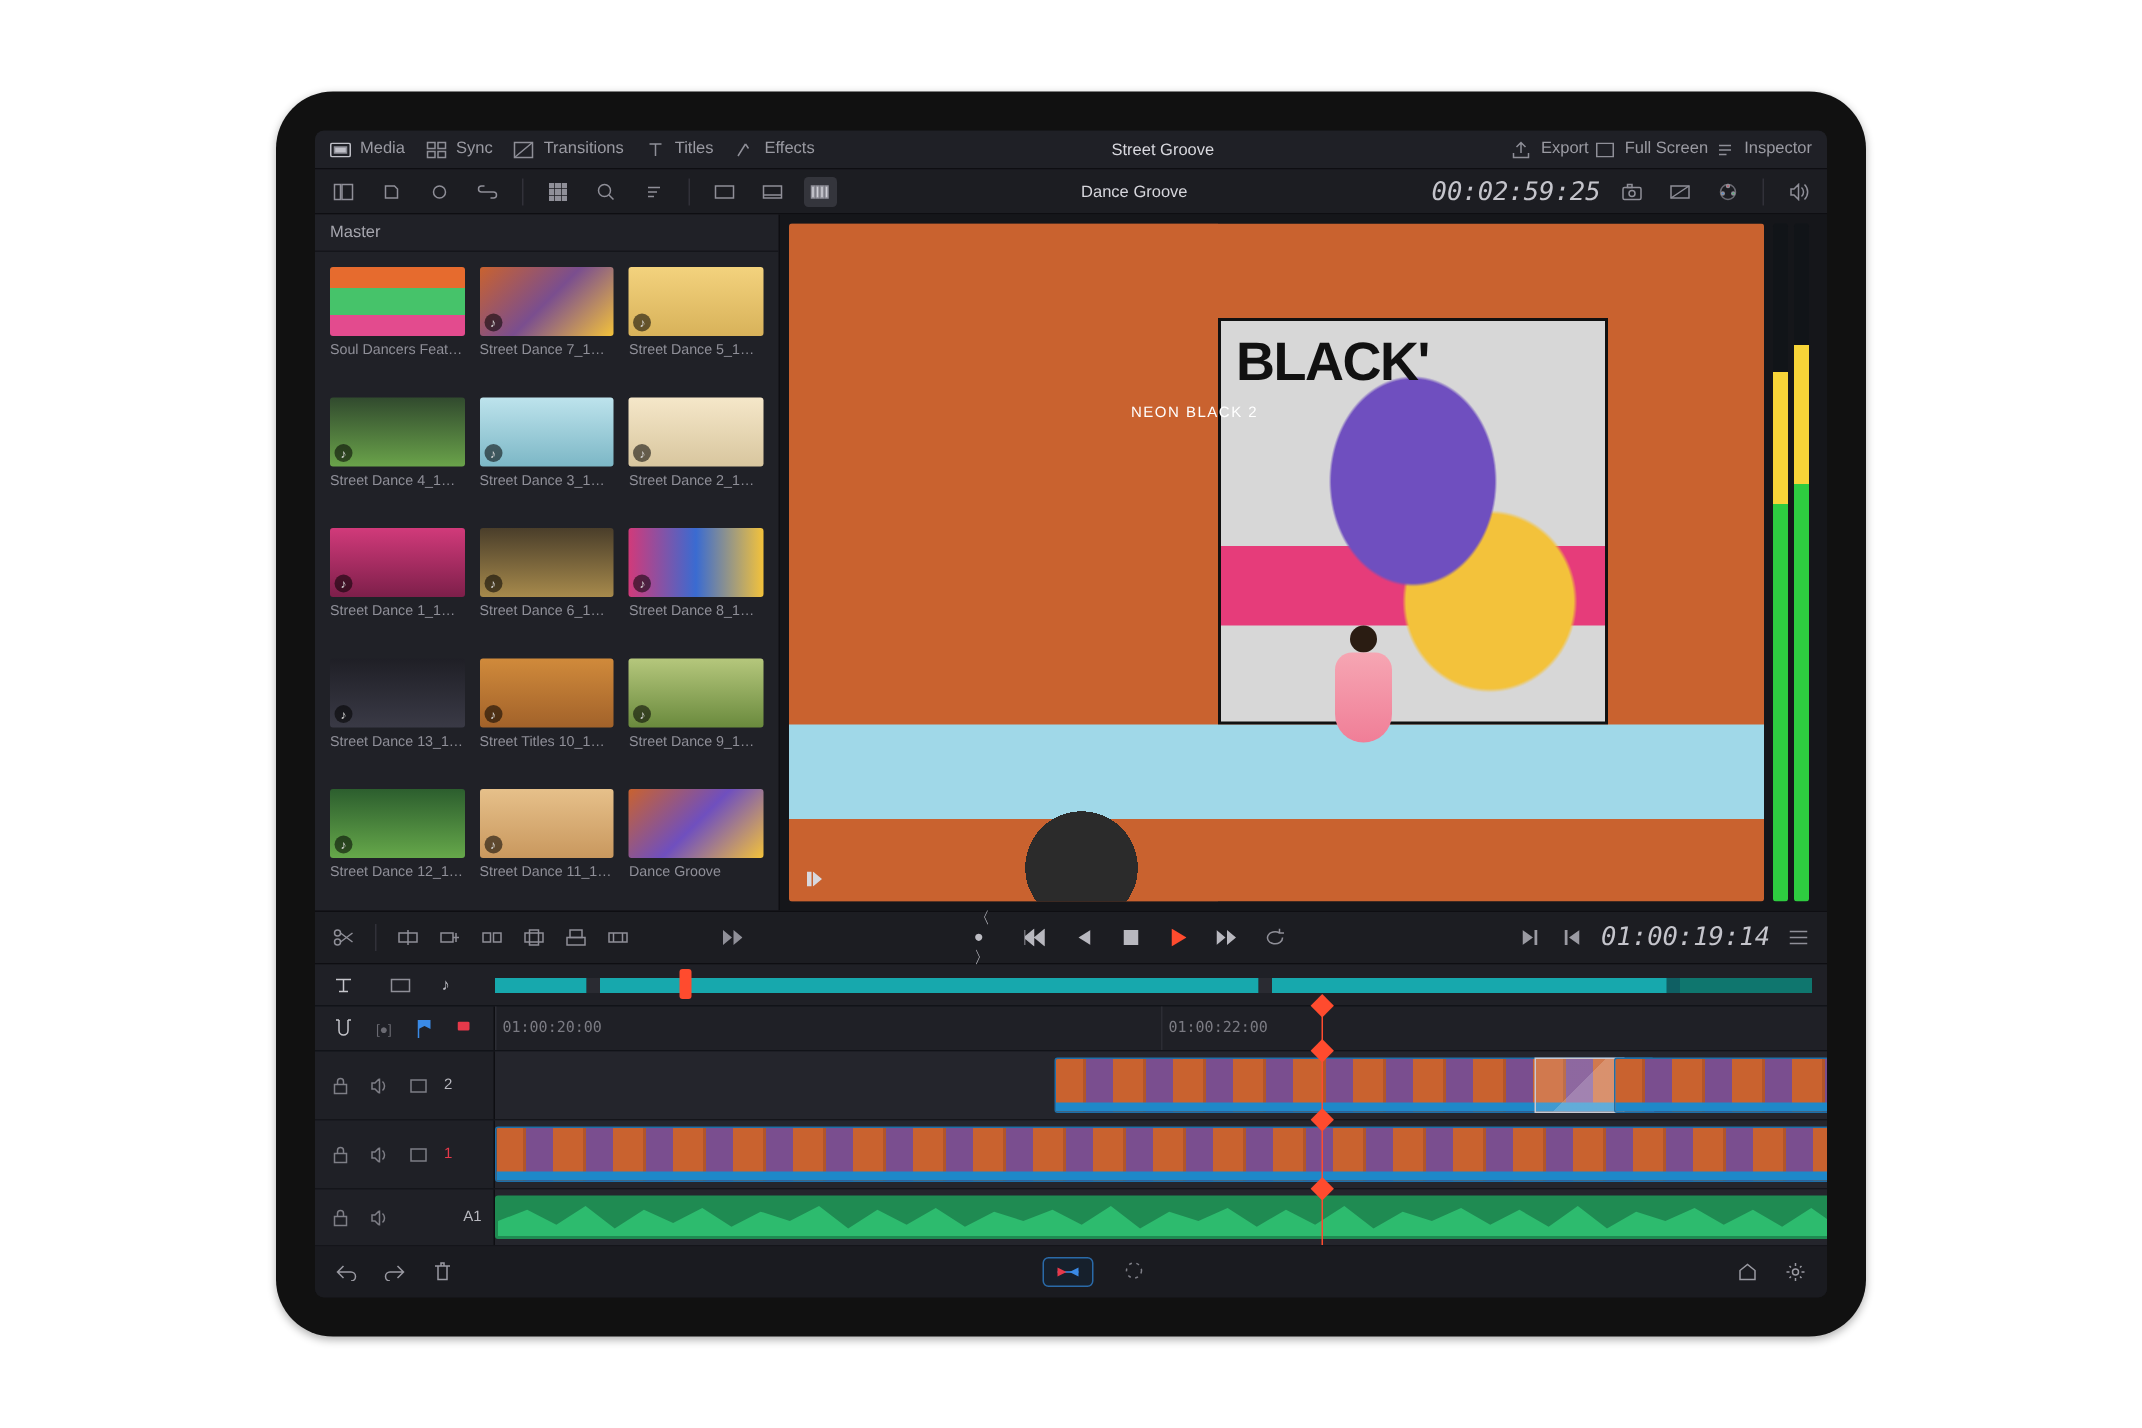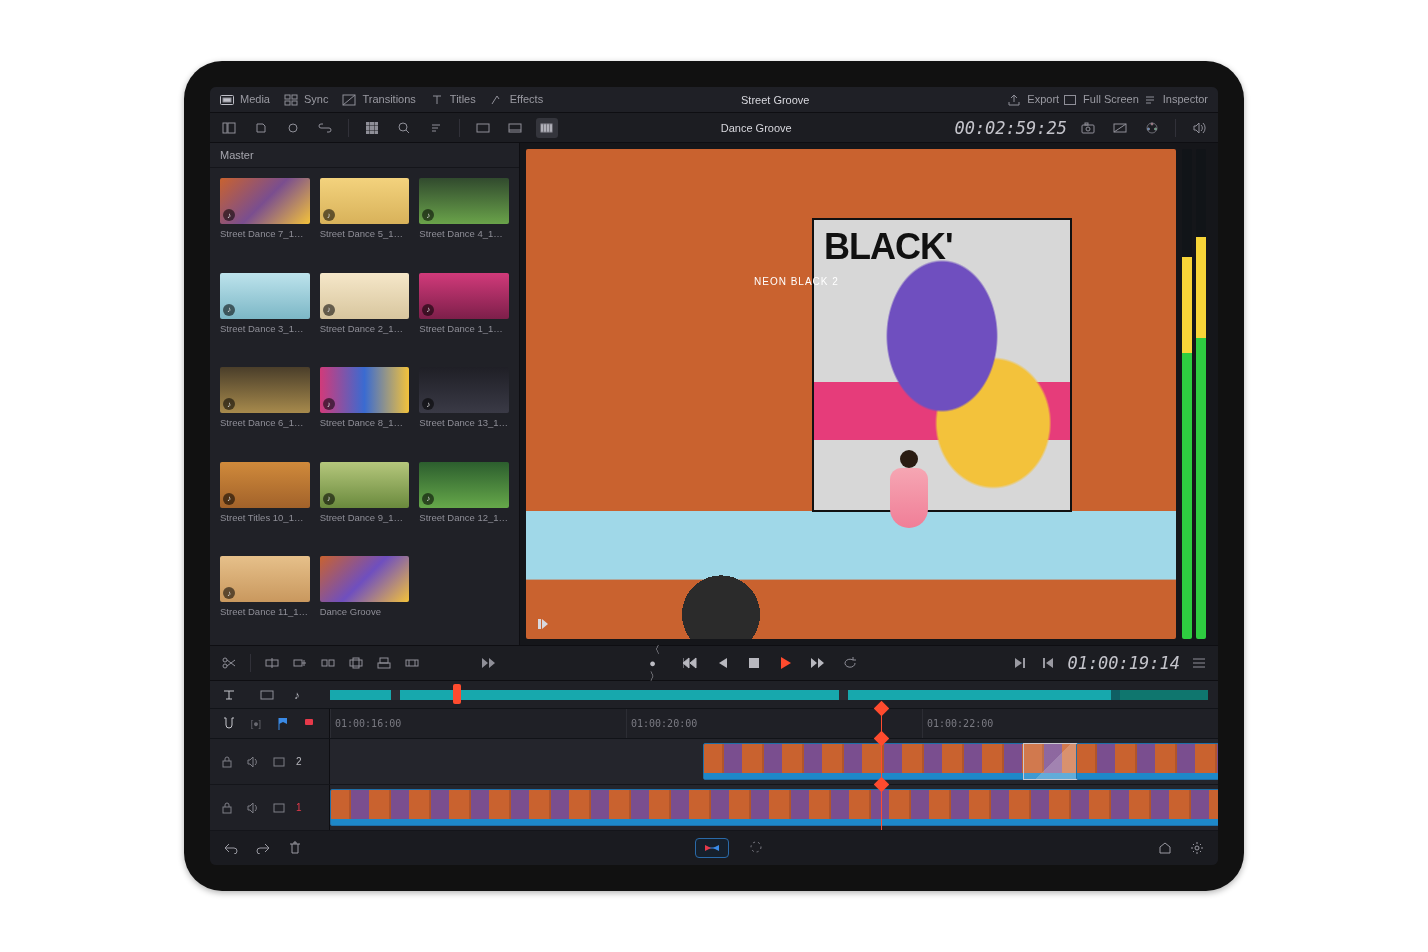--- a/index.html
+++ b/index.html
@@ -289,20 +289,24 @@
             <path d="M2 4v4h2l3 3V1L4 4H2zM9 3a4 4 0 0 1 0 6M11 1a7 7 0 0 1 0 10"></path>
           </svg>
         </span>
   </div>
 
   <div class="main">
     <div class="mediacol">
       <div class="header">Master</div>
       <div class="thumbgrid" id="thumbgrid">
             <div class="thumb">
+              <div class="pic c-g"></div>
+              <div class="label">Soul Dancers Feat…</div>
+            </div>
+            <div class="thumb">
               <div class="pic c-a">
                 <div class="audiobadge">♪</div>
               </div>
               <div class="label">Street Dance 7_1…</div>
             </div>
             <div class="thumb">
               <div class="pic c-b">
                 <div class="audiobadge">♪</div>
               </div>
               <div class="label">Street Dance 5_1…</div>
@@ -546,21 +550,20 @@
                 <path d="M1 0v12" stroke="#3a8ae6"></path>
               </svg>
             </span>
         <span class="iconbtn">
               <svg width="10" height="10" fill="#e6394a">
                 <rect width="8" height="6" rx="1"></rect>
               </svg>
             </span>
       </div>
       <div class="rulerbody">
-        <span>01:00:16:00</span>
         <span>01:00:20:00</span>
         <span>01:00:22:00</span>
         <div class="tl-playhead"></div>
       </div>
     </div>
 
     <div class="track">
       <div class="trackhead">
         <span class="iconbtn">
               <svg width="10" height="12" fill="none" stroke="#7e7e86">
@@ -607,20 +610,43 @@
               </svg>
             </span>
         <span class="tnum" style="color:#e6394a">1</span>
       </div>
       <div class="trackbody">
         <div class="clip v" style="left:0; width:110%;"></div>
         <div class="tl-playhead"></div>
       </div>
     </div>
 
+    <div class="track small">
+      <div class="trackhead">
+        <span class="iconbtn">
+              <svg width="10" height="12" fill="none" stroke="#7e7e86">
+                <rect x="1" y="5" width="8" height="6"></rect>
+                <path d="M3 5V3a2 2 0 0 1 4 0v2"></path>
+              </svg>
+            </span>
+        <span class="iconbtn">
+              <svg width="12" height="10" fill="none" stroke="#7e7e86">
+                <path d="M1 3v4h2l3 3V0L3 3H1zM8 2a4 4 0 0 1 0 6"></path>
+              </svg>
+            </span>
+        <span style="flex:1"></span>
+        <span class="tnum">A1</span>
+      </div>
+      <div class="trackbody">
+        <div class="clip audio" style="left:0;width:110%;">
+              <div class="wave"></div>
+            </div>
+        <div class="tl-playhead"></div>
+      </div>
+    </div>
   </div>
 
   <div class="bottombar">
     <span class="iconbtn">
           <svg width="14" height="12" fill="none" stroke="#9a9aa2">
             <path d="M5 2L1 6l4 4M1 6h9a3 3 0 0 1 0 6"></path>
           </svg>
         </span>
     <span class="iconbtn">
           <svg width="14" height="12" fill="none" stroke="#9a9aa2">

